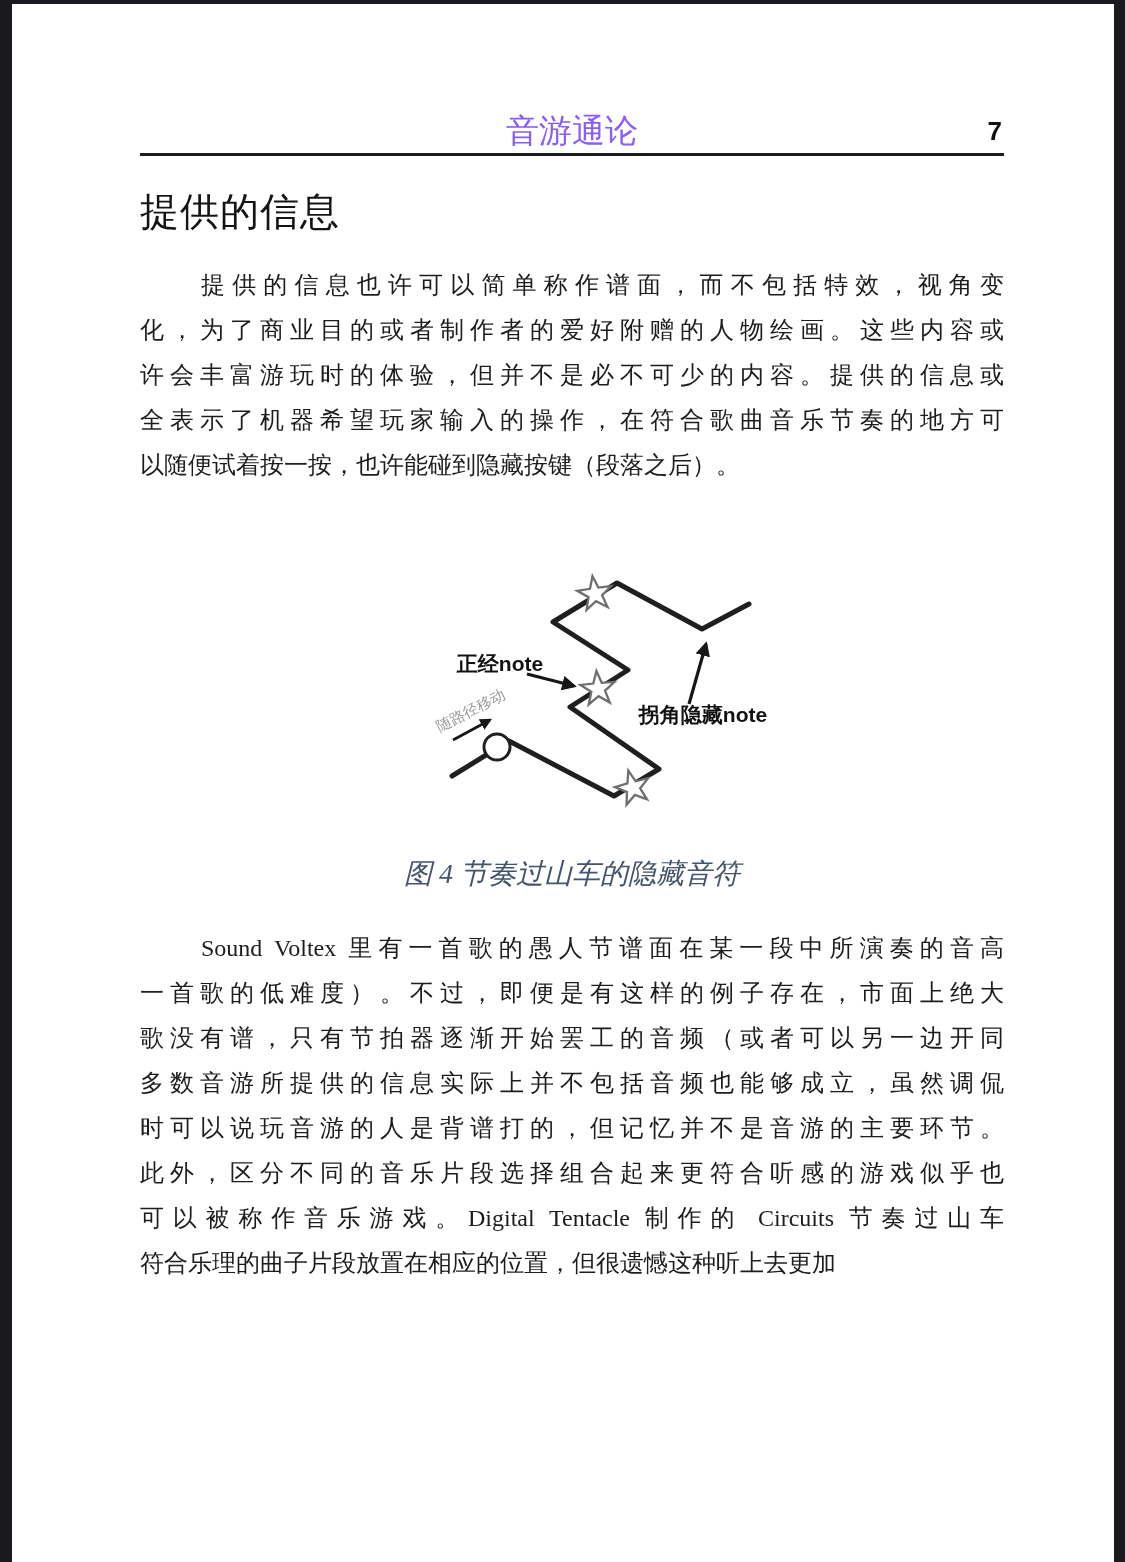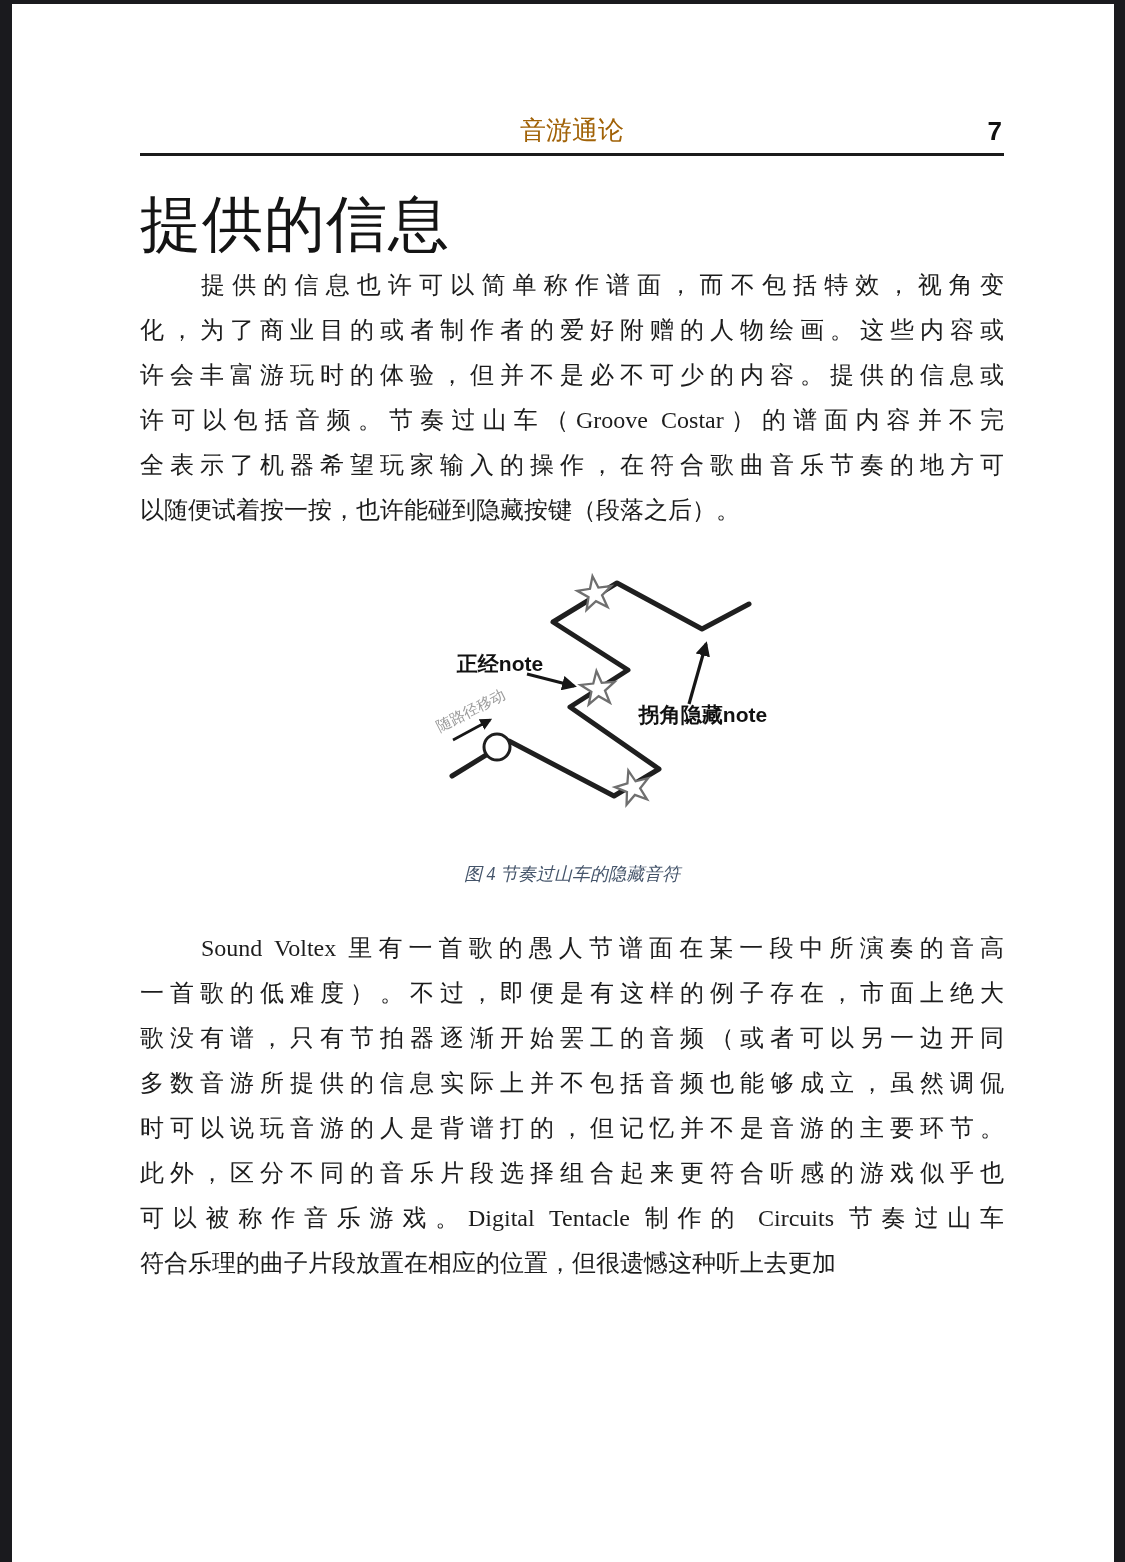--- a/index.html
+++ b/index.html
@@ -13,34 +13,34 @@
   .page{
     position:absolute;left:12px;top:4px;
     width:1102px;height:1558px;
     background:#ffffff;
     color:#1c1c1c;
   }
   .column{position:absolute;left:128px;width:864px;}
   .header-row{top:110px;height:34px;}
   .header-title{
     position:absolute;left:0;right:0;text-align:center;
-    font-size:26px;line-height:34px;color:#a16207;
+    font-size:33px;line-height:34px;color:#8b5cf6;
   }
   .page-number{
     position:absolute;right:2px;top:0;
     font-size:26px;line-height:34px;font-weight:bold;
     font-family:"Liberation Sans", sans-serif;color:#111;
   }
   .rule{
     position:absolute;left:128px;top:149px;width:864px;height:3px;
     background:#1b1b1b;
   }
   .heading{
     position:absolute;left:128px;top:186px;margin:0;
-    font-size:61px;font-weight:400;line-height:1.15;color:#141414;
+    font-size:39px;font-weight:400;line-height:1.15;color:#141414;
     letter-spacing:1px;
   }
   .para{
     position:absolute;left:128px;width:864px;
     font-size:24px;line-height:45px;color:#1c1c1c;
   }
   .para1{top:259px;}
   .para2{top:922px;}
   .tline{
     text-align:justify;
@@ -57,21 +57,21 @@
   .fig-label{
     font-family:"Liberation Sans", sans-serif;
     font-weight:bold;
   }
   .fig-label-gray{
     font-family:"Liberation Sans", sans-serif;
   }
   .caption{
     position:absolute;left:128px;top:851px;width:864px;
     text-align:center;font-style:italic;
-    font-size:18px;line-height:38px;
+    font-size:28px;line-height:38px;
     color:#44546A;
   }
 </style>
 </head>
 <body>
 
 <div class="page">
 
   <div class="column header-row">
     <div class="header-title">音游通论</div>
@@ -79,21 +79,20 @@
   </div>
 
   <div class="rule"></div>
 
   <h1 class="heading">提供的信息</h1>
 
   <div class="para para1">
       <div class="tline first">提供的信息也许可以简单称作谱面，而不包括特效，视角变</div>
       <div class="tline">化，为了商业目的或者制作者的爱好附赠的人物绘画。这些内容或</div>
       <div class="tline">许会丰富游玩时的体验，但并不是必不可少的内容。提供的信息或</div>
-      <div class="tline">许可以包括音频。节奏过山车（Groove Costar）的谱面内容并不完</div>
       <div class="tline">全表示了机器希望玩家输入的操作，在符合歌曲音乐节奏的地方可</div>
       <div class="tline last">以随便试着按一按，也许能碰到隐藏按键（段落之后）。</div>
     </div>
 
   <svg class="figure" viewBox="415 558 375 258" xmlns="http://www.w3.org/2000/svg">
     <defs>
       <marker id="ah" viewBox="0 0 10 10" refX="8" refY="5" markerWidth="4.6" markerHeight="4.6" orient="auto-start-reverse">
         <path d="M0,0 L10,5 L0,10 z" fill="#161616"></path>
       </marker>
     </defs>

